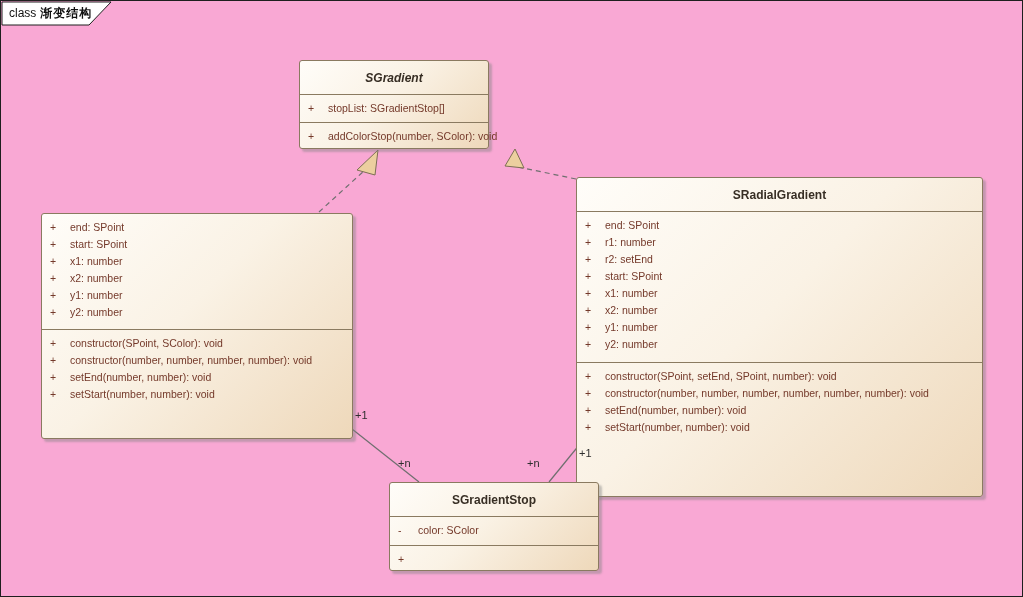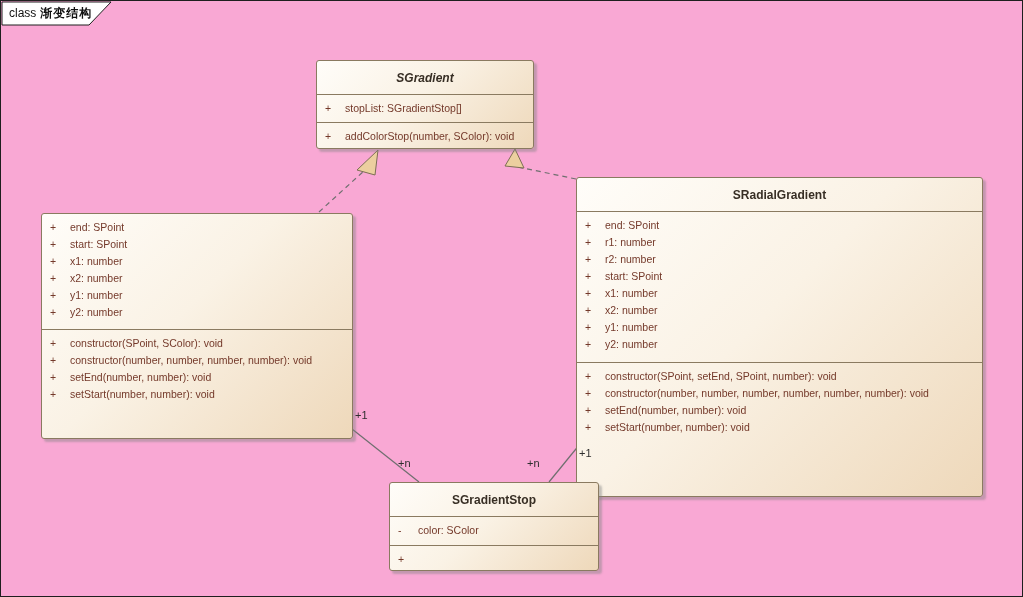--- a/index.html
+++ b/index.html
@@ -61,21 +61,21 @@
 
   <div class="tab-text">
     <span class="kw">class</span><span class="nm">渐变结构</span>
   </div>
 
   <div class="mult-label" style="left:354px;top:408px">+1</div>
   <div class="mult-label" style="left:397px;top:456px">+n</div>
   <div class="mult-label" style="left:526px;top:456px">+n</div>
   <div class="mult-label" style="left:578px;top:446px">+1</div>
 
-  <div class="uml-class" style="left:315px;top:59px;width:218px;height:89px">
+  <div class="uml-class" style="left:298px;top:59px;width:190px;height:89px">
     <div class="uml-title abstract" style="height:34px">SGradient</div>
     <div class="uml-section attrs" style="height:27px">
       <div class="uml-row">
         <span class="vis">+</span>
         <span>stopList: SGradientStop[]</span>
       </div>
     </div>
     <div class="uml-section methods" style="height:28px">
       <div class="uml-row">
         <span class="vis">+</span>
@@ -137,21 +137,21 @@
       <div class="uml-row">
         <span class="vis">+</span>
         <span>end: SPoint</span>
       </div>
       <div class="uml-row">
         <span class="vis">+</span>
         <span>r1: number</span>
       </div>
       <div class="uml-row">
         <span class="vis">+</span>
-        <span>r2: number</span>
+        <span>r2: setEnd</span>
       </div>
       <div class="uml-row">
         <span class="vis">+</span>
         <span>start: SPoint</span>
       </div>
       <div class="uml-row">
         <span class="vis">+</span>
         <span>x1: number</span>
       </div>
       <div class="uml-row">

